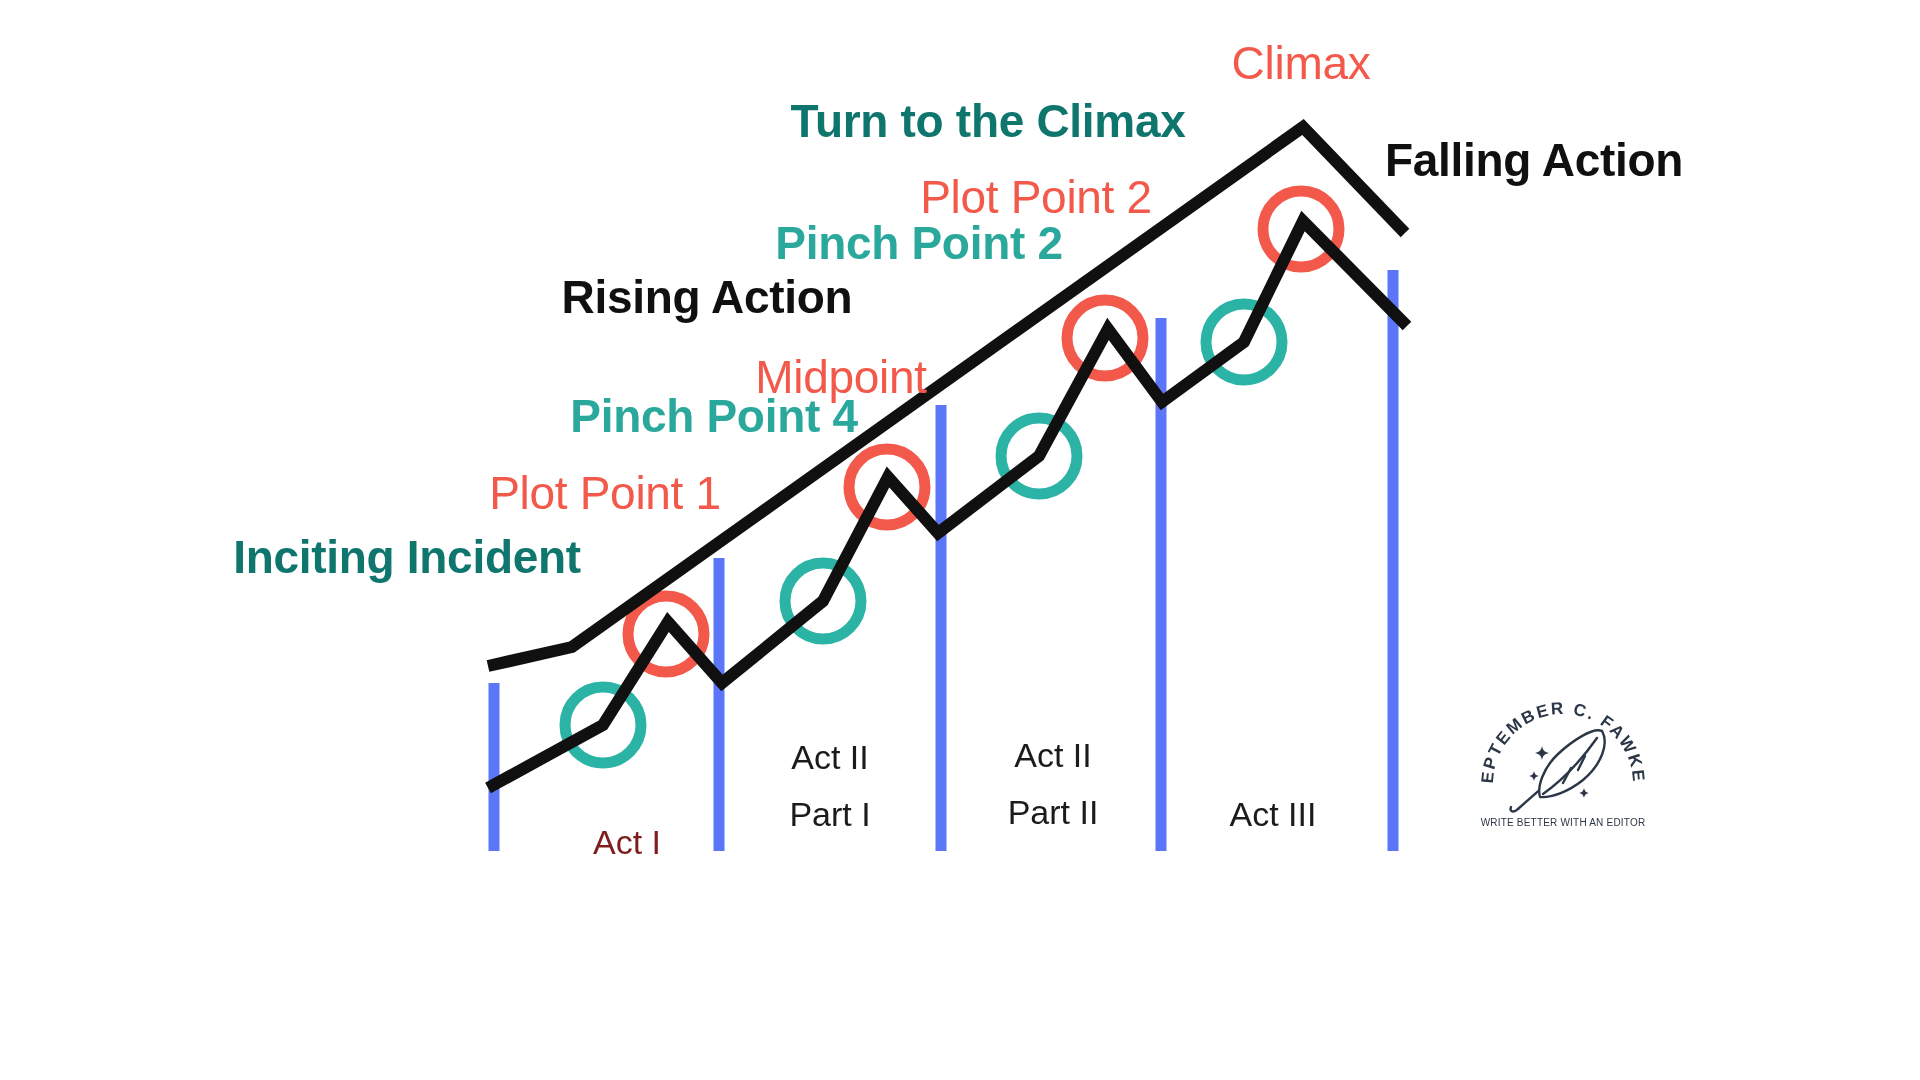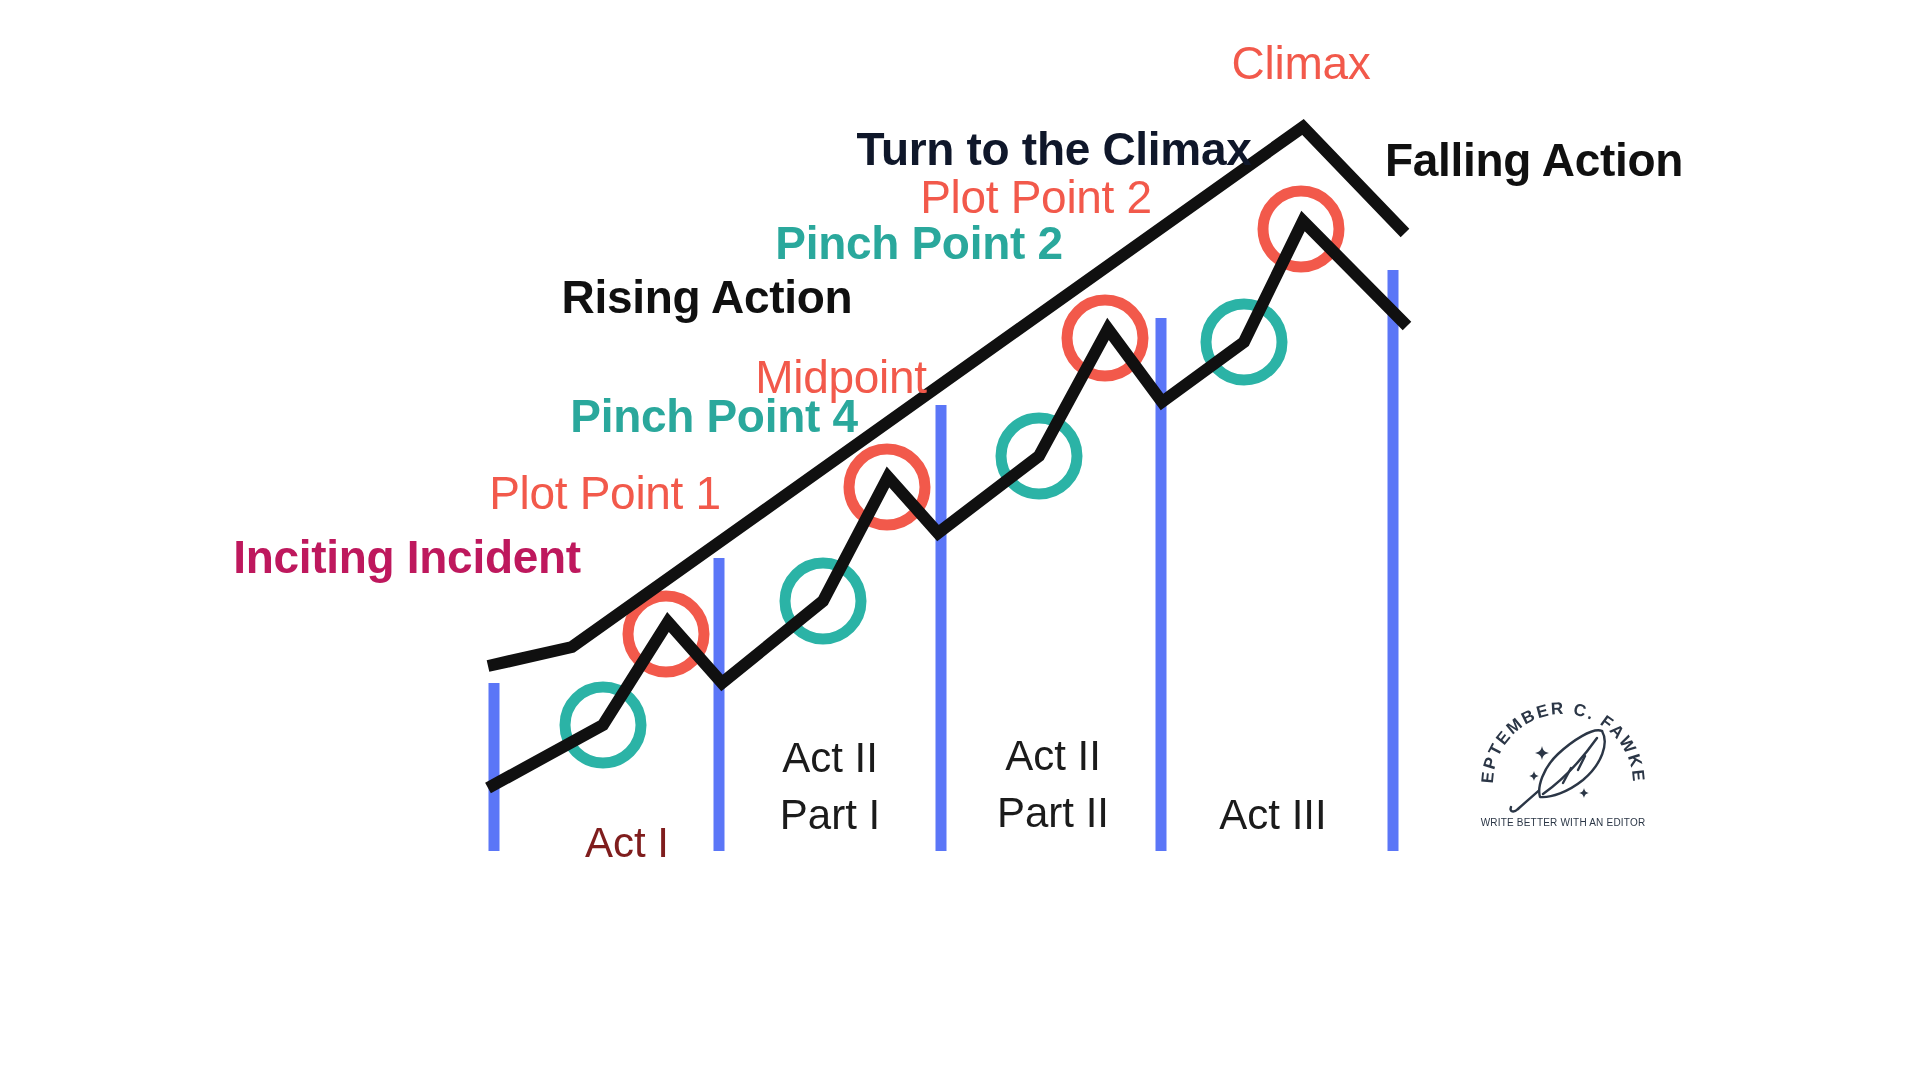--- a/index.html
+++ b/index.html
@@ -8,21 +8,21 @@
     overflow:hidden;font-family:"Liberation Sans",sans-serif;
   }
   #fig{position:absolute;left:0;top:0;}
   .lbl{
     position:absolute;transform:translate(-50%,-50%);
     font-size:46px;letter-spacing:-0.3px;white-space:nowrap;line-height:1;
   }
   .lbl.bold{font-weight:700;}
   .act-label{
     position:absolute;transform:translate(-50%,-50%);
-    font-size:42px;line-height:57px;text-align:center;white-space:nowrap;
+    font-size:34px;line-height:57px;text-align:center;white-space:nowrap;
   }
   #logo{position:absolute;left:1468px;top:686px;width:196px;height:158px;}
   #logo text{font-family:"Liberation Sans",sans-serif;}
   .arc-text{font-size:17px;font-weight:700;letter-spacing:2.2px;fill:#2B3646;}
   .tagline{font-size:10px;letter-spacing:0.2px;fill:#2B3646;}
 </style>
 </head>
 <body>
 
 <div class="stage">
@@ -40,28 +40,28 @@
       <circle cx="666" cy="634" r="38" fill="none" stroke="#F2594B" stroke-width="11"></circle>
       <circle cx="887" cy="487" r="38" fill="none" stroke="#F2594B" stroke-width="11"></circle>
       <circle cx="1105" cy="338" r="38" fill="none" stroke="#F2594B" stroke-width="11"></circle>
       <circle cx="1301" cy="229" r="38" fill="none" stroke="#F2594B" stroke-width="11"></circle>
       <polyline points="488,666 572,647 1303,127 1405,233" fill="none" stroke="#101010" stroke-width="12" stroke-linecap="butt" stroke-linejoin="miter"></polyline>
       <polyline points="488,788 603,725 668,622 722,683 823,601 888,477 938,533 1039,456 1108,329 1162,402 1244,342 1303,221 1407,326" fill="none" stroke="#101010" stroke-width="12" stroke-linecap="butt" stroke-linejoin="miter"></polyline>
     </svg>
 
   <div id="labels">
       <div class="lbl" style="left: 1301px; top: 63px; color: rgb(242, 89, 75);">Climax</div>
-      <div class="lbl bold" style="left: 1054px; top: 121px; color: #0f172a; margin-top: 28px;">Turn to the Climax</div>
+      <div class="lbl bold" style="left: 988px; top: 121px; color: #0f766e;">Turn to the Climax</div>
       <div class="lbl" style="left: 1036px; top: 197px; color: rgb(242, 89, 75);">Plot Point 2</div>
       <div class="lbl bold" style="left: 919px; top: 243px; color: rgb(42, 168, 156);">Pinch Point 2</div>
       <div class="lbl bold" style="left: 707px; top: 297px; color: rgb(16, 16, 16);">Rising Action</div>
       <div class="lbl" style="left: 841px; top: 365px; color: rgb(242, 89, 75); margin-top: 12px;">Midpoint</div>
       <div class="lbl bold" style="left: 714px; top: 416px; color: rgb(42, 168, 156);">Pinch Point 4</div>
       <div class="lbl" style="left: 605px; top: 493px; color: rgb(242, 89, 75);">Plot Point 1</div>
-      <div class="lbl bold" style="left: 407px; top: 557px; color: #be185d;">Inciting Incident</div>
+      <div class="lbl bold" style="left: 407px; top: 557px; color: #0f766e;">Inciting Incident</div>
       <div class="lbl bold" style="left: 1534px; top: 160px; color: rgb(16, 16, 16); text-align: right;">Falling Action</div>
       <div class="act-label" style="left: 627px; top: 842px; color: #7f1d1d;">
         <div>Act I</div>
       </div>
       <div class="act-label" style="left: 830px; top: 786px; color: rgb(27, 27, 27);">
         <div>Act II</div>
         <div>Part I</div>
       </div>
       <div class="act-label" style="left: 1053px; top: 784px; color: rgb(27, 27, 27);">
         <div>Act II</div>

